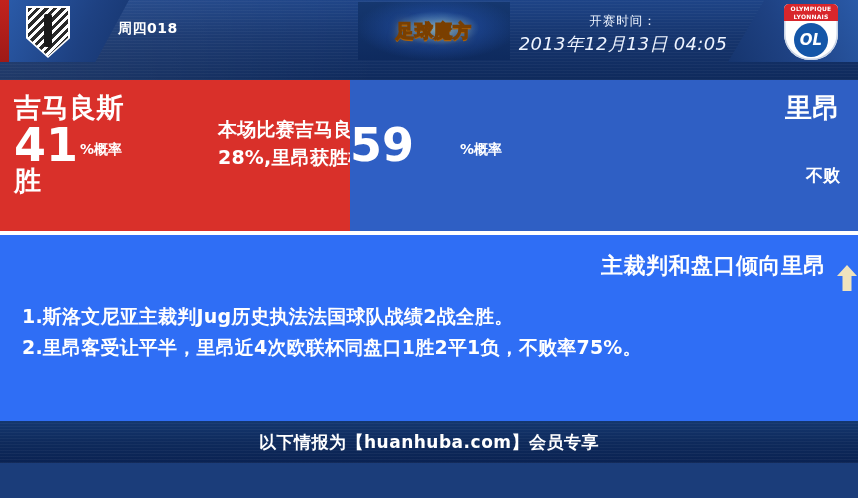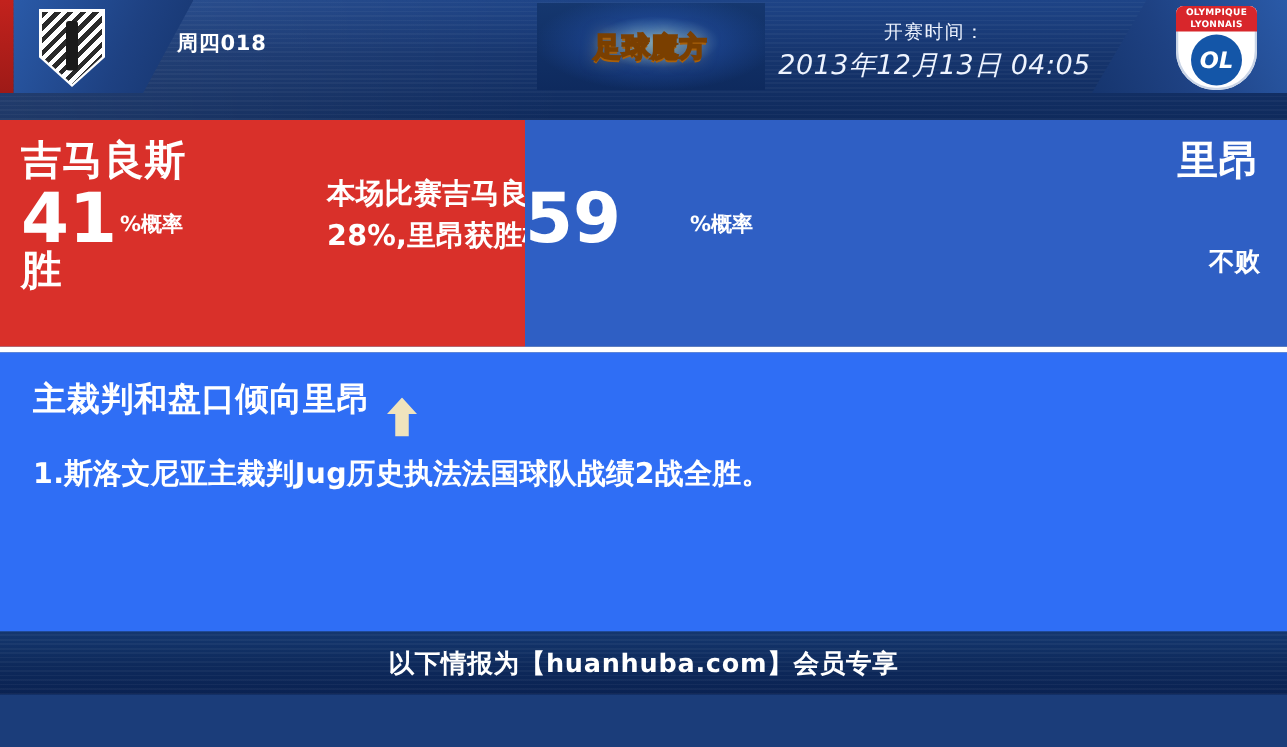--- a/index.html
+++ b/index.html
@@ -167,21 +167,21 @@
   .row-sep { height:4px; width:858px; background:#ffffff; }
 
   
   .info-body {
     position:relative; width:858px; height:186px;
     background:#2f6ef5; color:#ffffff; padding:12px 18px 0 22px;
   }
   .info-head {
     text-align:right; font-size:22px; font-weight:900;
     letter-spacing:0.5px; padding-right:4px; margin-top:4px;
-    display:flex; align-items:center; gap:10px;
+    display:flex; align-items:center; justify-content:flex-end; gap:10px;
   }
   .arrow-up {
     width:0;height:0;display:inline-block; position:relative; top:-1px;
   }
   .arrow-up svg { display:block; }
   .info-list { margin-top:20px; }
   .info-line {
     font-size:19px; font-weight:900; line-height:1.62;
     letter-spacing:0.2px;
   }
@@ -265,20 +265,21 @@
     <div class="info-head">
       <span>主裁判和盘口倾向里昂</span>
       <span class="arrow-up">
         <svg width="22" height="26" viewBox="0 0 22 26" aria-hidden="true">
           <path d="M11 0 L21 11 L15.5 11 L15.5 26 L6.5 26 L6.5 11 L1 11 Z" fill="#efe3bd"></path>
         </svg>
       </span>
     </div>
     <div class="info-list">
       <div class="info-line">1.斯洛文尼亚主裁判Jug历史执法法国球队战绩2战全胜。</div>
+      <div class="info-line">2.里昂客受让平半，里昂近4次欧联杯同盘口1胜2平1负，不败率75%。</div>
     </div>
   </div>
 
   <div class="footer">
     <span>以下情报为【huanhuba.com】会员专享</span>
   </div>
 
 </div>
 
 </body></html>

